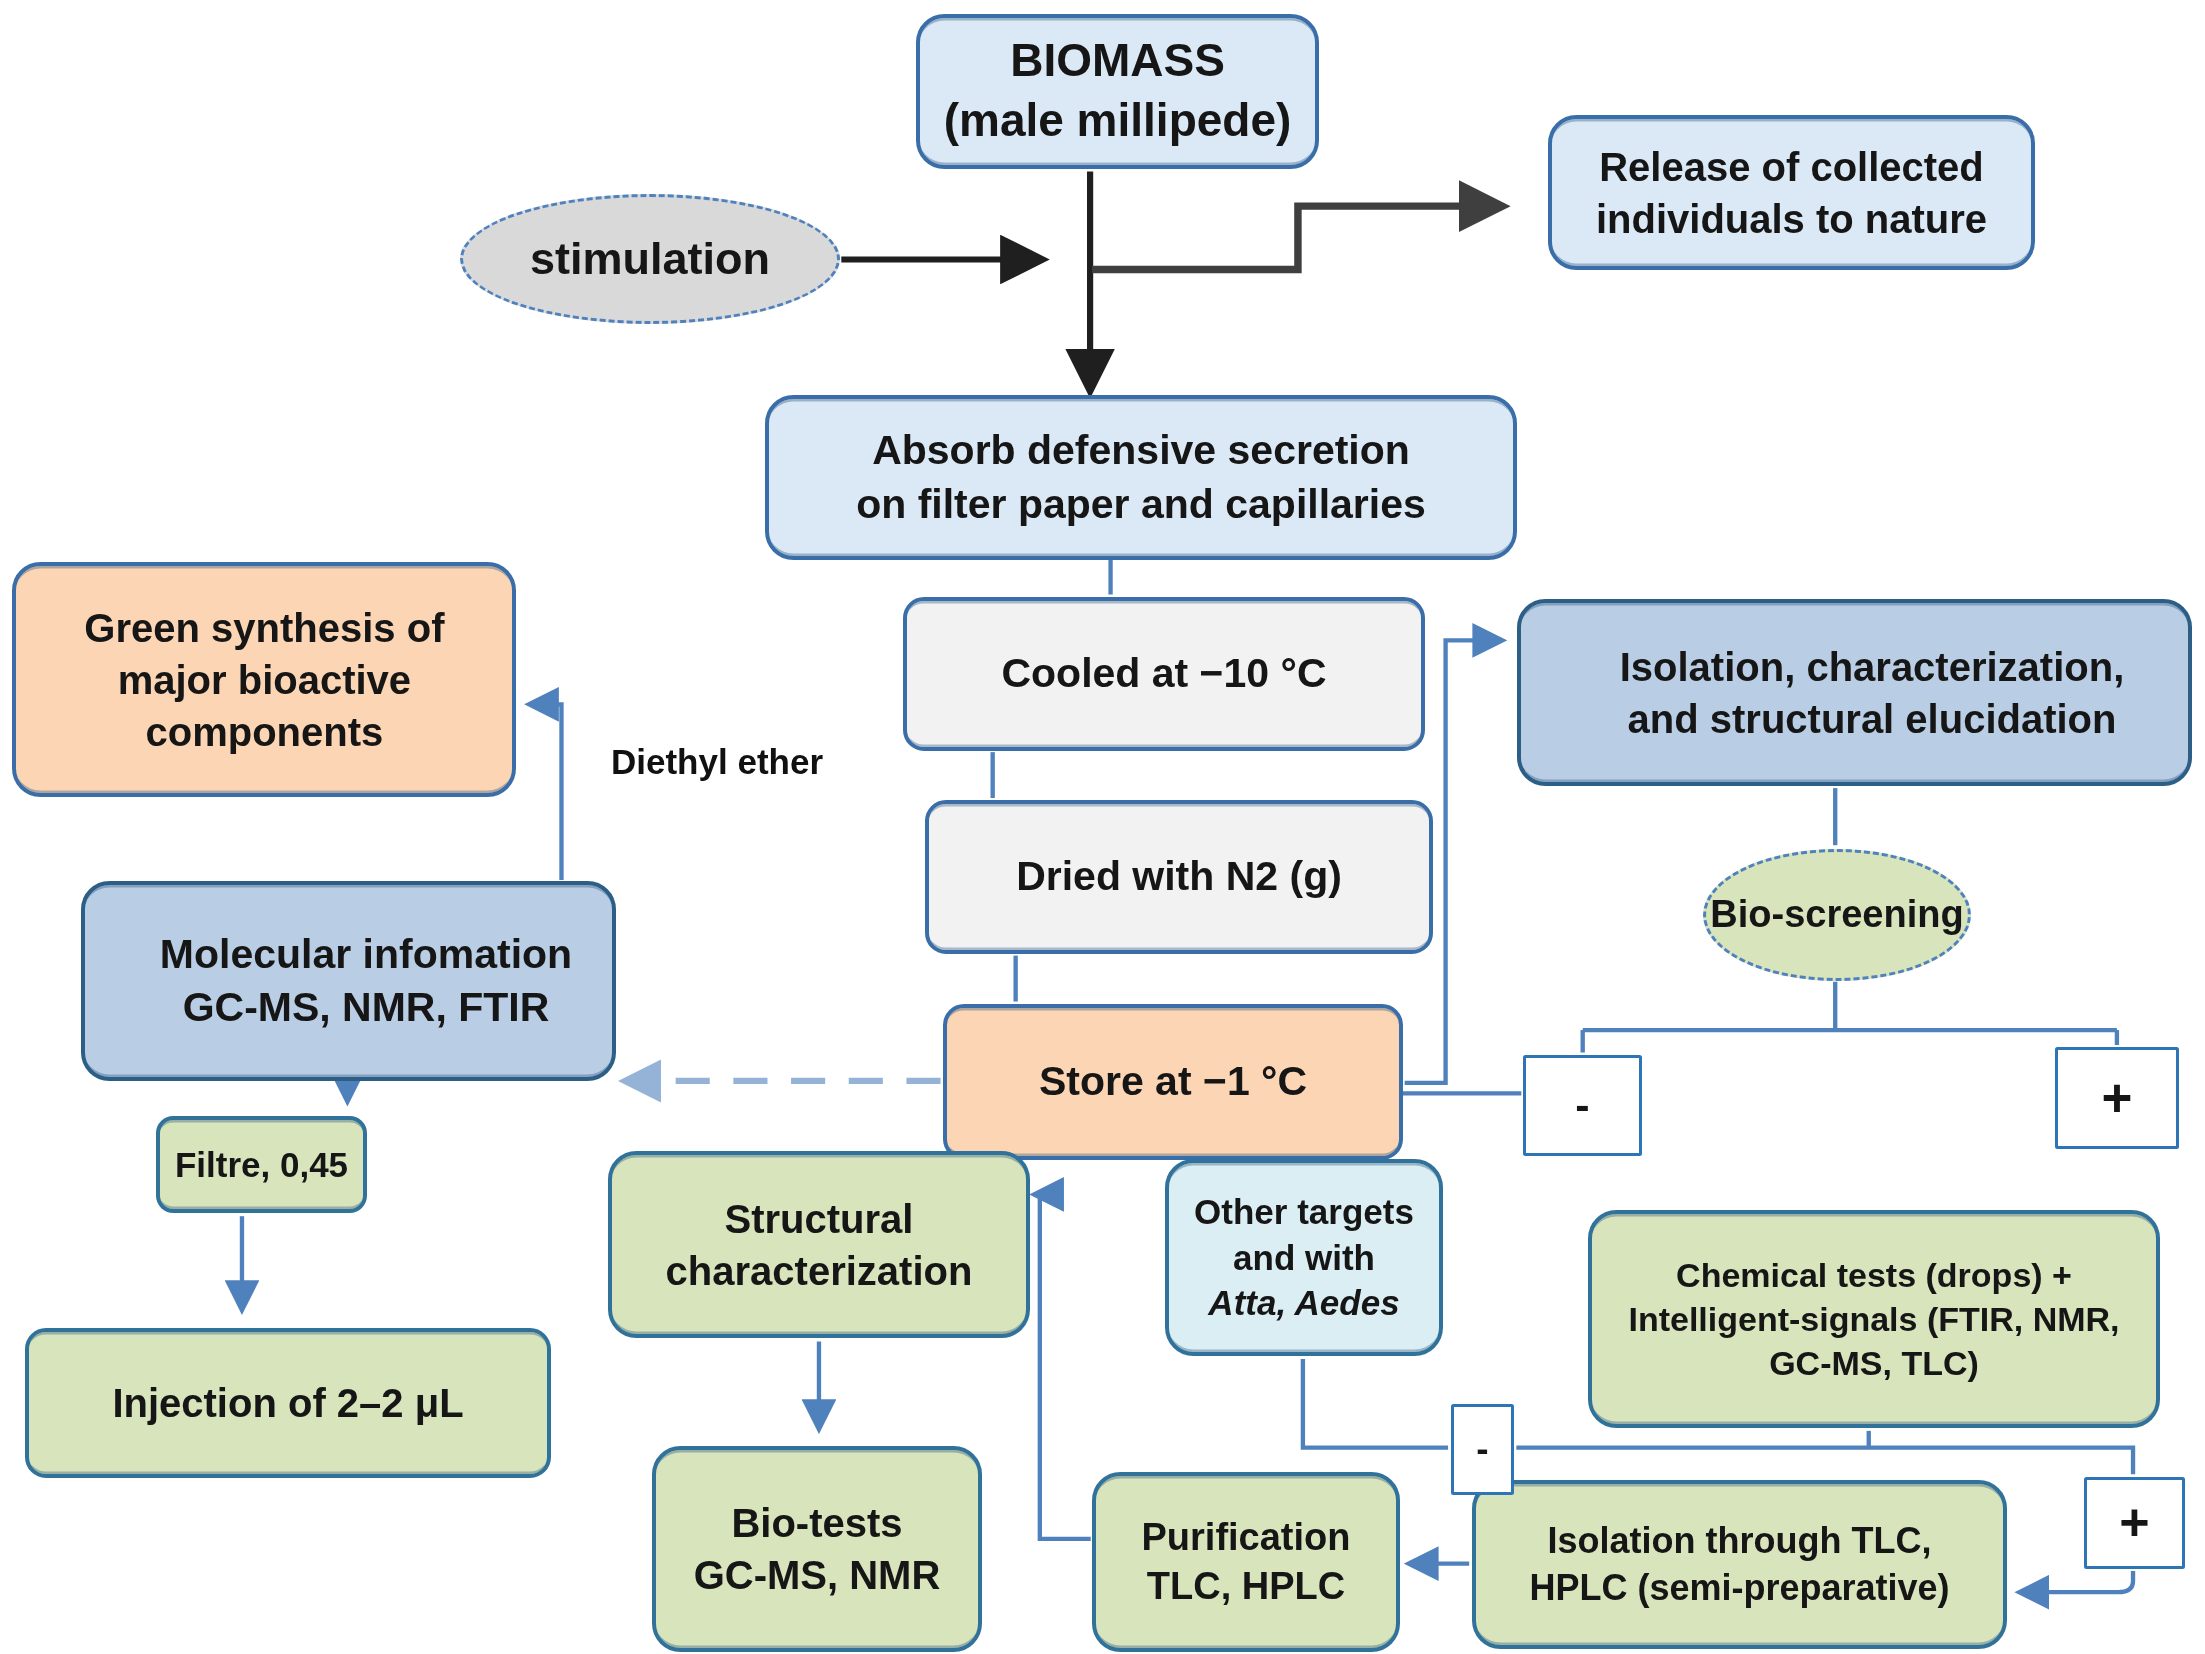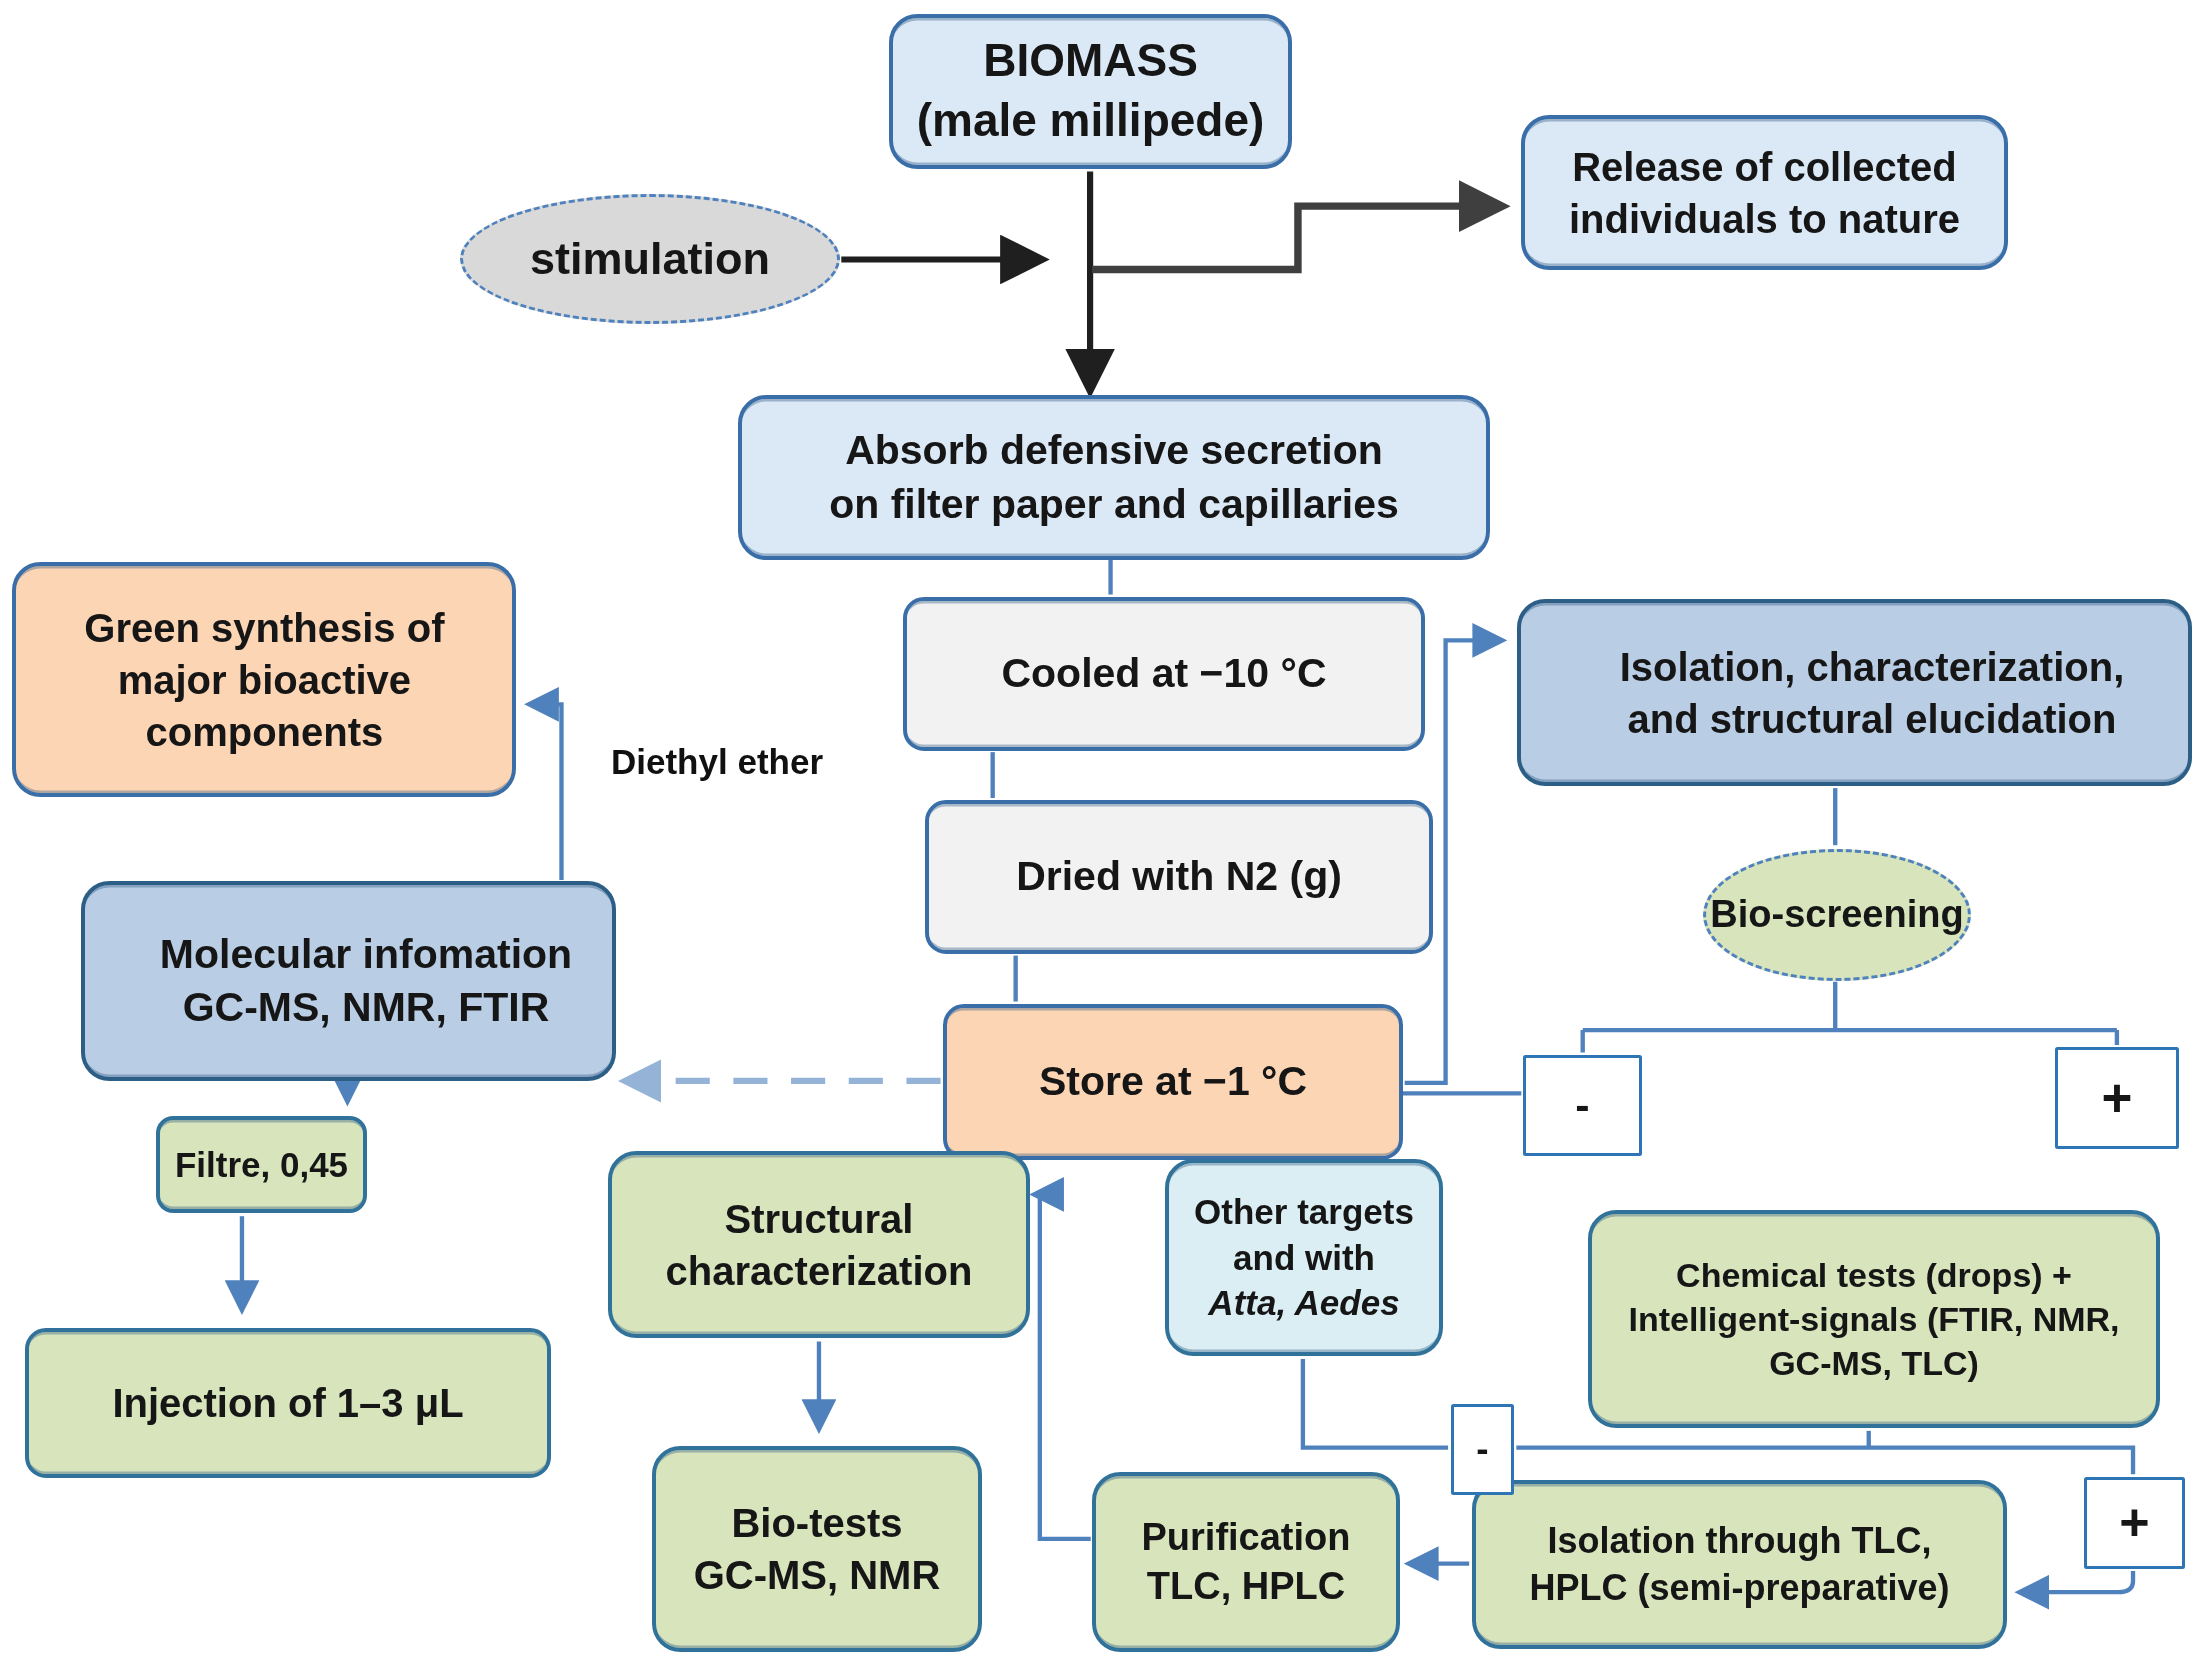--- a/index.html
+++ b/index.html
@@ -9,21 +9,21 @@
     font-family:"Liberation Sans","DejaVu Sans",sans-serif;
   }
   #wires{position:absolute;left:0;top:0;z-index:1;}
   .node{
     position:absolute;box-sizing:border-box;z-index:2;
     display:flex;flex-direction:column;justify-content:center;align-items:center;
     text-align:center;font-weight:bold;color:#161616;line-height:1.3;
     border:4.3px solid #3a6ea8;border-radius:28.5px;
     box-shadow:inset 0 4.3px 0 -1.9px rgba(31,78,121,.35), inset 0 -4.3px 0 -1.9px rgba(31,78,121,.35);
   }
-  .lightblue{background:#dbe9f6;}
+  .lightblue{background:#dbe9f6;margin-left:27px;}
   .medblue{background:#b9cde5;border-color:#2c5e86;padding-left:35px;}
   .grayf{background:#f2f2f2;border-radius:21px;}
   .peach{background:#fcd5b4;}
   .greenf{background:#d7e4bc;border-color:#31729b;}
   .paleblue{background:#daeef3;border-color:#31729b;}
   .ellipse{border-radius:50%;border:3.7px dashed #4f81bd;background:#d9d9d9;box-shadow:none;}
   .egreen{background:#d7e4bc;}
   .sbox{background:#ffffff;border:3.7px solid #2e75b6;border-radius:2.5px;box-shadow:none;}
   .label{position:absolute;z-index:2;font-weight:600;color:#111;}
   .it{font-style:italic;}
@@ -145,21 +145,21 @@
     <span class="l">Chemical tests (drops) +</span>
     <span class="l">Intelligent-signals (FTIR, NMR,</span>
     <span class="l">GC-MS, TLC)</span>
   </div>
 
   <div class="node greenf" style="left:156px;top:1116px;width:211px;height:97px;font-size:35px;border-radius:17.4px;">
     <span class="l">Filtre, 0,45</span>
   </div>
 
   <div class="node greenf" style="left:25px;top:1328px;width:526px;height:150px;font-size:40px;border-radius:21px;">
-    <span class="l">Injection of 1–3 μL</span>
+    <span class="l">Injection of 2–2 μL</span>
   </div>
 
   <div class="node greenf" style="left:608px;top:1151px;width:422px;height:187px;font-size:40px;">
     <span class="l">Structural</span>
     <span class="l">characterization</span>
   </div>
 
   <div class="node greenf" style="left:652px;top:1446px;width:330px;height:206px;font-size:40px;">
     <span class="l">Bio-tests</span>
     <span class="l">GC-MS, NMR</span>

